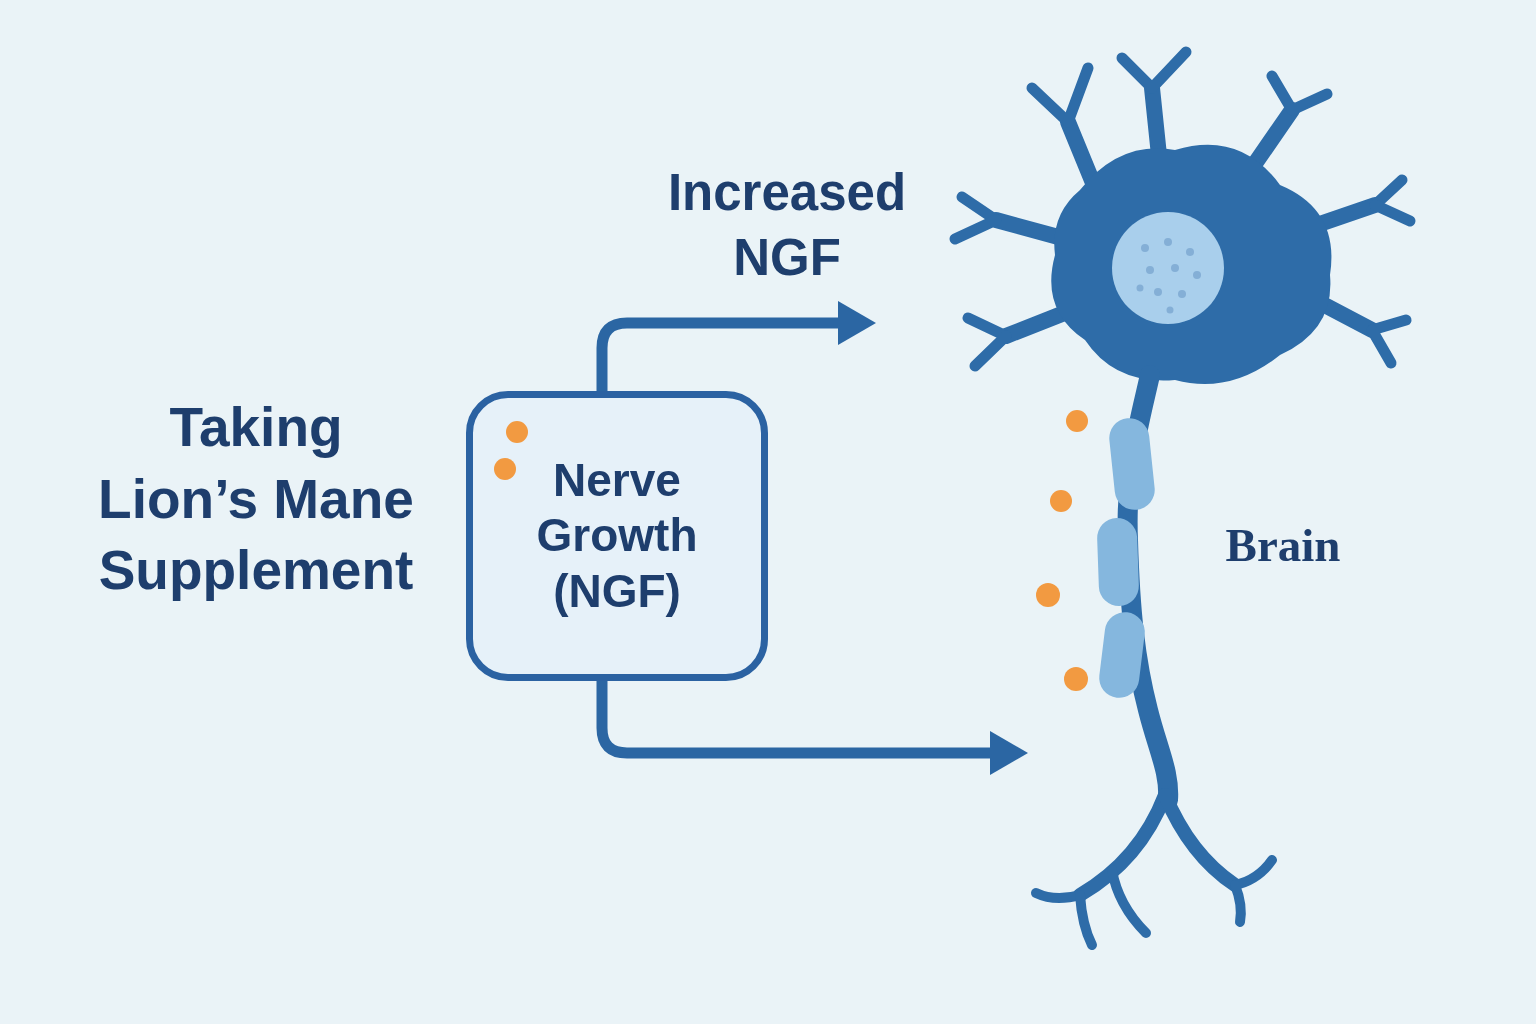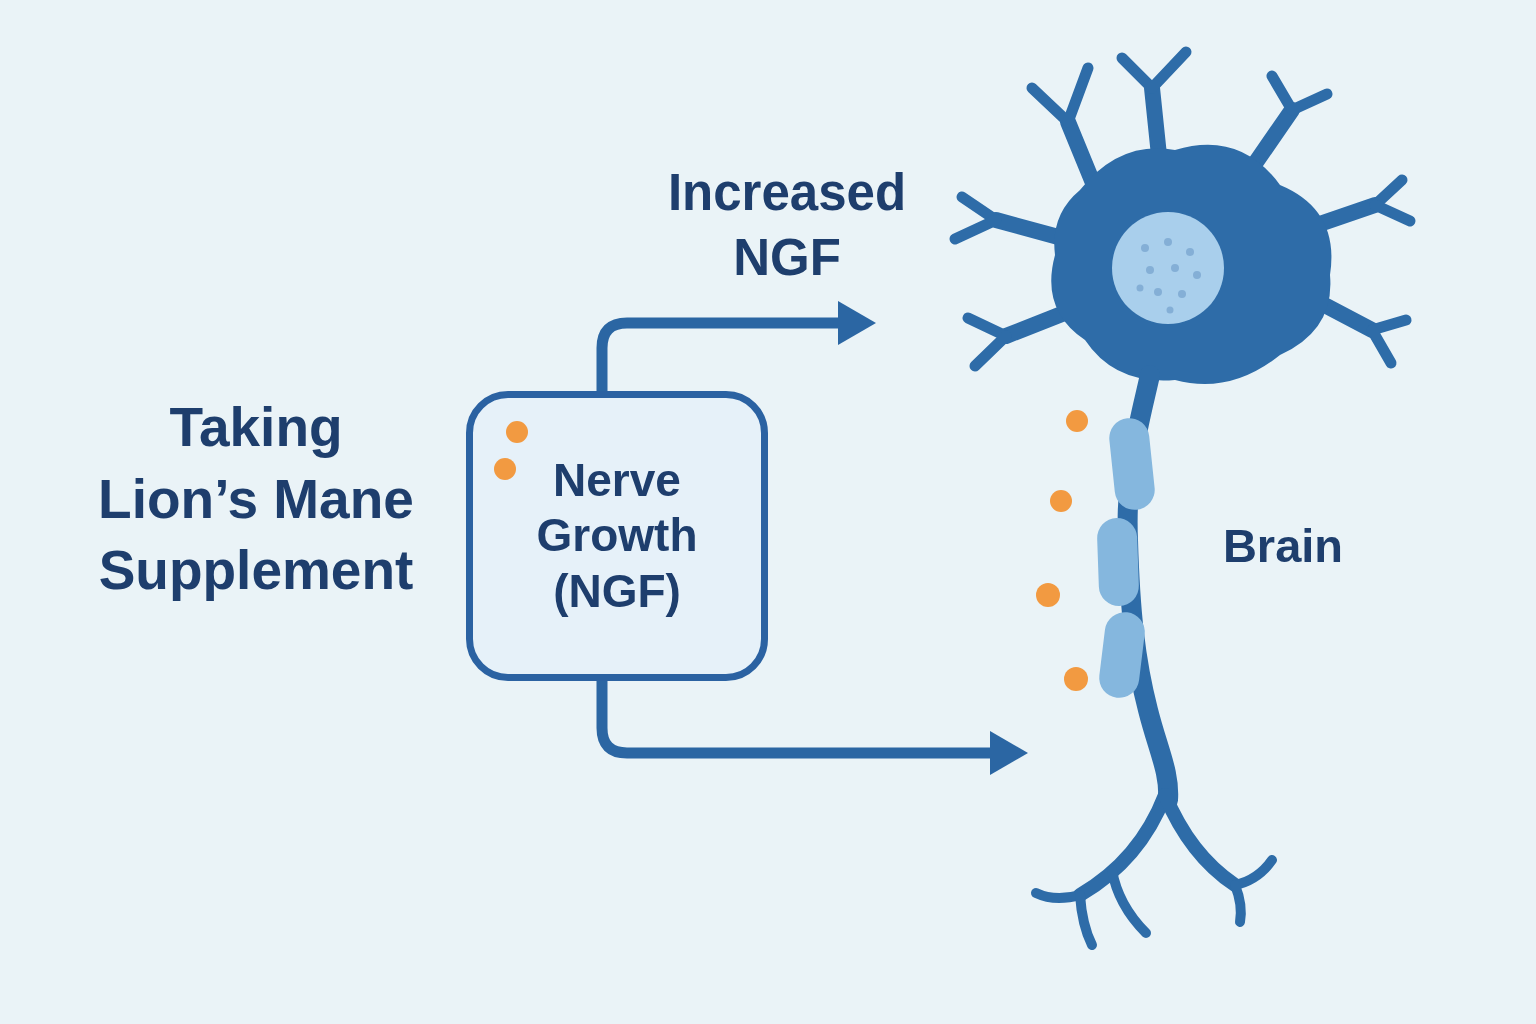--- a/index.html
+++ b/index.html
@@ -28,21 +28,21 @@
   .label{
     position:absolute;
     color:var(--navy);
     font-weight:700;
     text-align:center;
   }
   .label span{display:block;}
 
   .title-label{left:52px;top:392px;width:408px;font-size:55px;line-height:1.3;}
   .increased-label{left:612px;top:160px;width:350px;font-size:51px;line-height:1.28;}
-  .braincell-label{left:1183px;top:515px;width:200px;font-size:47px;line-height:1.3;}
+  .braincell-label{left:1183px;top:515px;width:200px;font-size:47px;line-height:1.3;font-family:Liberation Serif, serif;}
 
   .ngf-box{
     position:absolute;
     left:466px;top:391px;width:302px;height:290px;
     background:var(--box-fill);
     border:7px solid var(--box-border);
     border-radius:42px;
     display:flex;align-items:center;justify-content:flex-start;
   }
   .ngf-box .label{position:static;font-size:46px;line-height:1.2;width:100%;}

